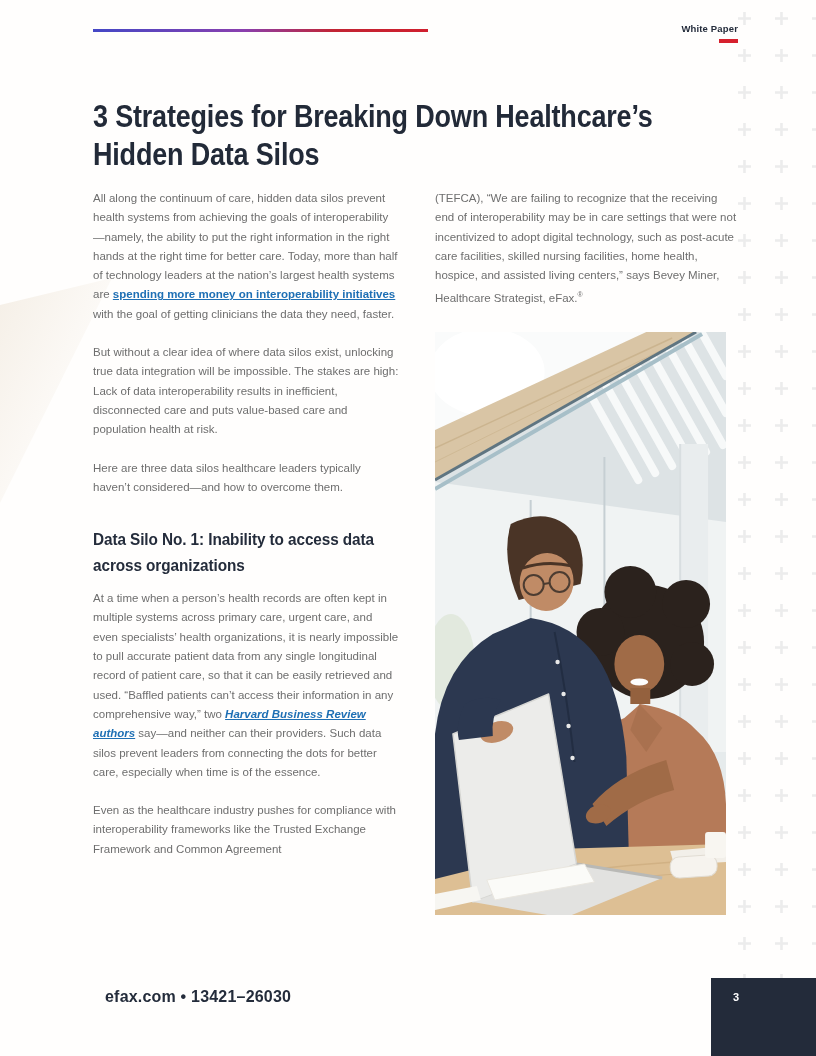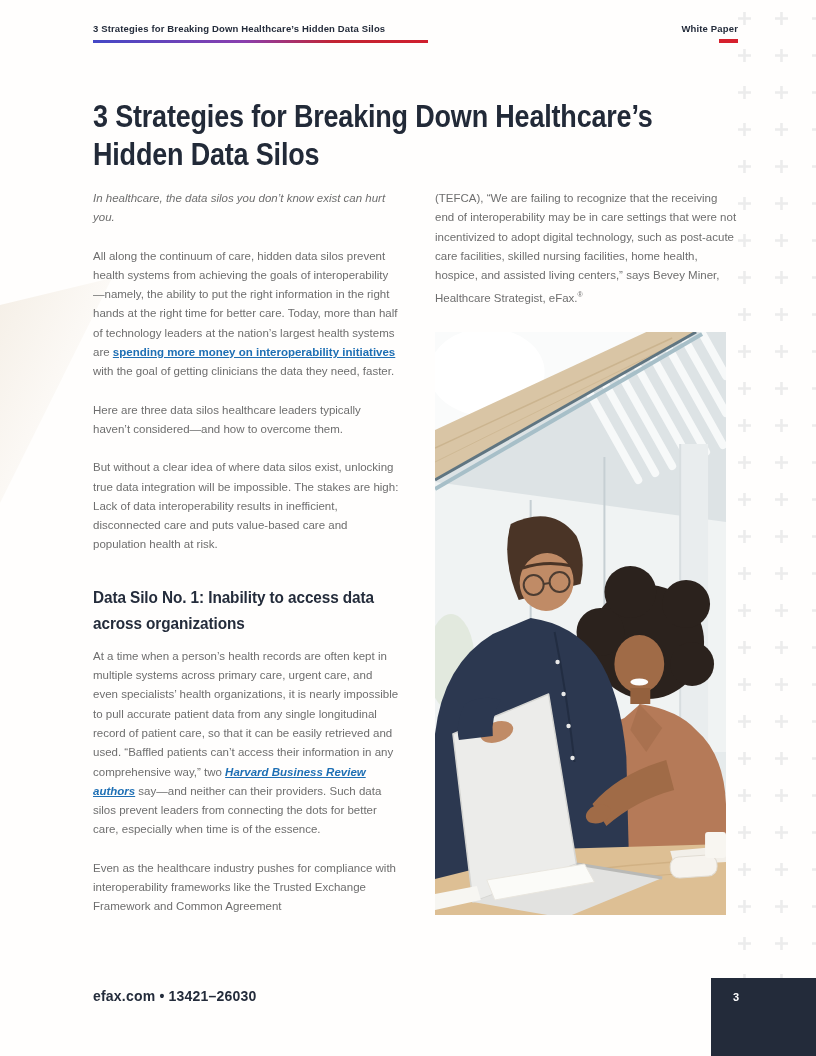--- a/index.html
+++ b/index.html
@@ -41,57 +41,55 @@
   a.doclink{color:#1e6fb4;font-weight:700;text-decoration:underline;cursor:pointer;margin-top:32px;}
   a.doclink.it{font-style:italic;}
   h2.section{
     margin:29px 0 11px 0;font-size:16.5px;line-height:26px;font-weight:700;color:#242c3b;
     letter-spacing:-.1px;width:330px;transform:scaleX(.93);transform-origin:0 0;
   }
   sup{font-size:7px;}
   
   .photo{width:291px;height:583px;margin-top:23px;overflow:hidden;background:#eef1f1;}
   
-  .ftr-left{position:absolute;left:93px;top:988px;font-size:14px;font-weight:700;color:#242c3b;letter-spacing:.2px;z-index:2;}
+  .ftr-left{position:absolute;left:105px;top:988px;font-size:16px;font-weight:700;color:#242c3b;letter-spacing:.2px;z-index:2;}
   .page-box{
     position:absolute;left:711px;top:978px;width:105px;height:78px;background:#232b3a;z-index:3;
   }
   .page-box span{position:absolute;left:22px;top:13px;color:#ffffff;font-size:11px;font-weight:700;}
 </style>
 </head>
 <body>
 
 <svg class="plus-strip" xmlns="http://www.w3.org/2000/svg">
   <defs>
     <pattern id="plusPat" width="37" height="37" patternUnits="userSpaceOnUse">
       <path d="M18.5 12 v13 M12 18.5 h13" stroke="#ececec" stroke-width="2.6" fill="none"></path>
     </pattern>
   </defs>
   <rect width="100%" height="100%" fill="url(#plusPat)"></rect>
 </svg>
 
 <div class="diag-accent"></div>
 
 <div class="hdr-left">
-  <div class="hdr-title">3 Strategies for Breaking Down Healthcare’s Hidden Data Silos</div>
   <div class="hdr-grad"></div>
 </div>
 <div class="hdr-right">
   <div class="hdr-doctype">White Paper</div>
   <div class="hdr-dash"></div>
 </div>
 
 <h1 class="doc-title"><span>3 Strategies for Breaking Down Healthcare’s</span><br><span>Hidden Data Silos</span></h1>
 
 <div class="columns">
   <div class="col-left">
-    <p class="body intro">In healthcare, the data silos you don’t know exist can hurt you.</p>
     <p class="body"><span>All along the continuum of care, hidden data silos prevent health systems from achieving the goals of interoperability—namely, the ability to put the right information in the right hands at the right time for better care. Today, more than half of technology leaders at the nation’s largest health systems are </span><a class="doclink">spending more money on interoperability initiatives</a><span> with the goal of getting clinicians the data they need, faster.</span></p>
+    <p class="body">But without a clear idea of where data silos exist, unlocking true data integration will be impossible. The stakes are high: Lack of data interoperability results in inefficient, disconnected care and puts value-based care and population health at risk.</p>
     <p class="body">Here are three data silos healthcare leaders typically haven’t considered—and how to overcome them.</p>
-    <p class="body">But without a clear idea of where data silos exist, unlocking true data integration will be impossible. The stakes are high: Lack of data interoperability results in inefficient, disconnected care and puts value-based care and population health at risk.</p>
     <h2 class="section">Data Silo No. 1: Inability to access data across organizations</h2>
     <p class="body"><span>At a time when a person’s health records are often kept in multiple systems across primary care, urgent care, and even specialists’ health organizations, it is nearly impossible to pull accurate patient data from any single longitudinal record of patient care, so that it can be easily retrieved and used. “Baffled patients can’t access their information in any comprehensive way,” two </span><a class="doclink it">Harvard Business Review authors</a><span> say—and neither can their providers. Such data silos prevent leaders from connecting the dots for better care, especially when time is of the essence.</span></p>
     <p class="body">Even as the healthcare industry pushes for compliance with interoperability frameworks like the Trusted Exchange Framework and Common Agreement</p>
   </div>
 
   <div class="col-right">
     <p class="body"><span>(TEFCA), “We are failing to recognize that the receiving end of interoperability may be in care settings that were not incentivized to adopt digital technology, such as post-acute care facilities, skilled nursing facilities, home health, hospice, and assisted living centers,” says Bevey Miner, Healthcare Strategist, eFax.</span><sup>®</sup></p>
 
     <div class="photo">
       <svg viewBox="0 0 292 583" width="291" height="583" preserveAspectRatio="none" xmlns="http://www.w3.org/2000/svg">

